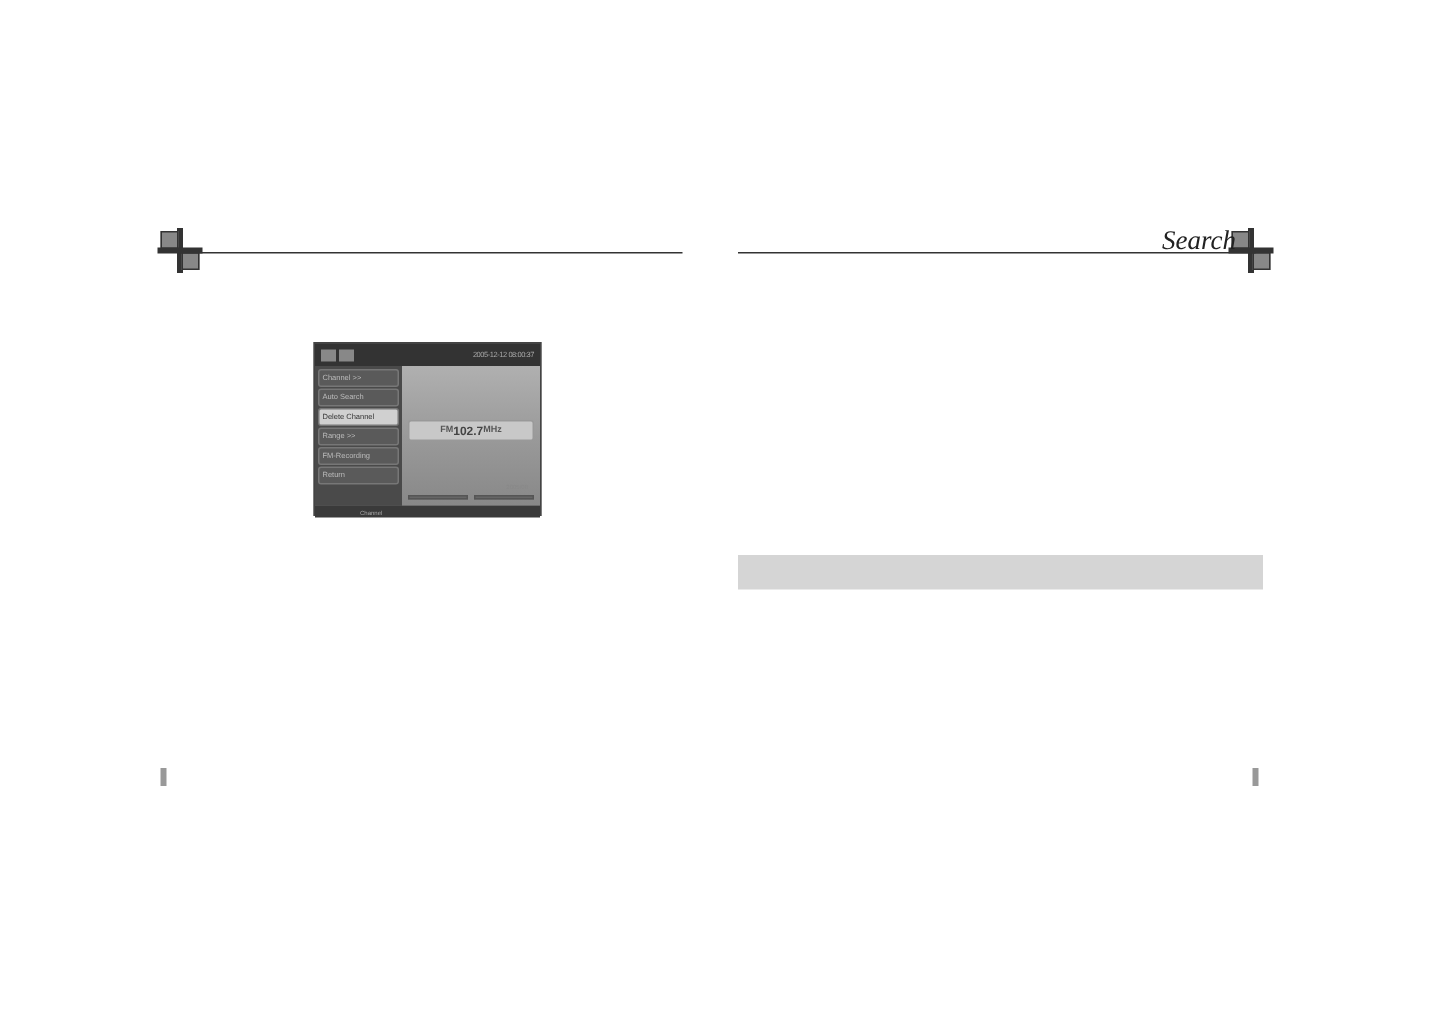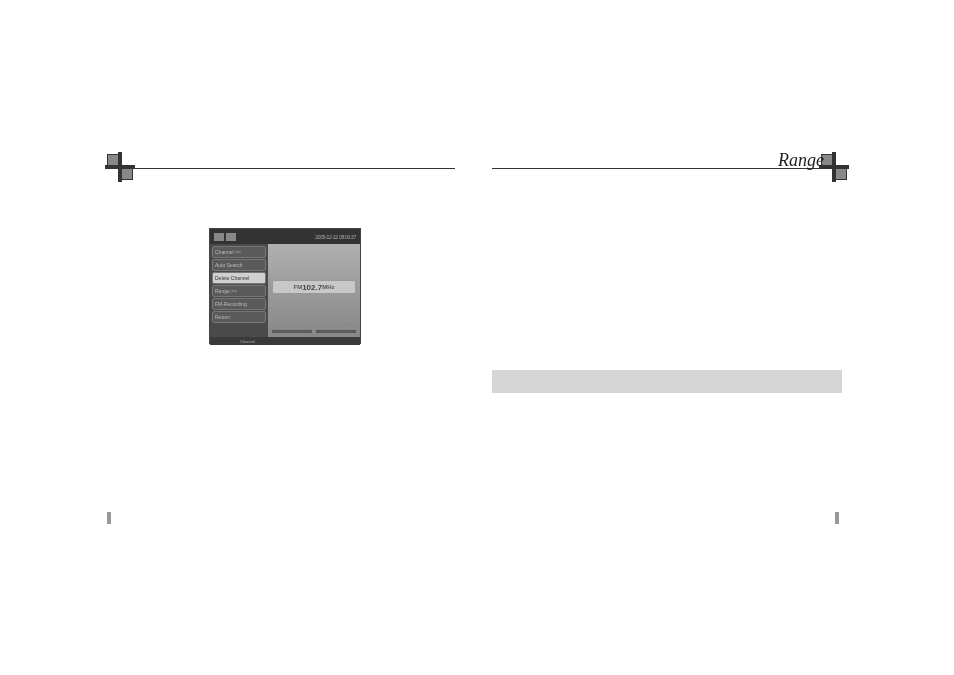--- a/index.html
+++ b/index.html
@@ -250,21 +250,21 @@
     <div class="reg-mark">
       <div class="reg-square tl"></div>
       <div class="reg-square br"></div>
     </div>
   </div>
 </div>
 
 <div class="header-line header-line-left"></div>
 <div class="header-line header-line-right"></div>
 
-<div class="brand-text">Range</div>
+<div class="brand-text">Search</div>
 
 <div class="device-screenshot">
   <div class="device-topbar">
     <div class="topbar-icon"></div>
     <div class="topbar-icon"></div>
     <div class="topbar-date">2005-12-12 08:00:37</div>
   </div>
   <div class="device-body">
     <div class="device-menu">
       <div class="menu-item">Channel &gt;&gt;</div>

